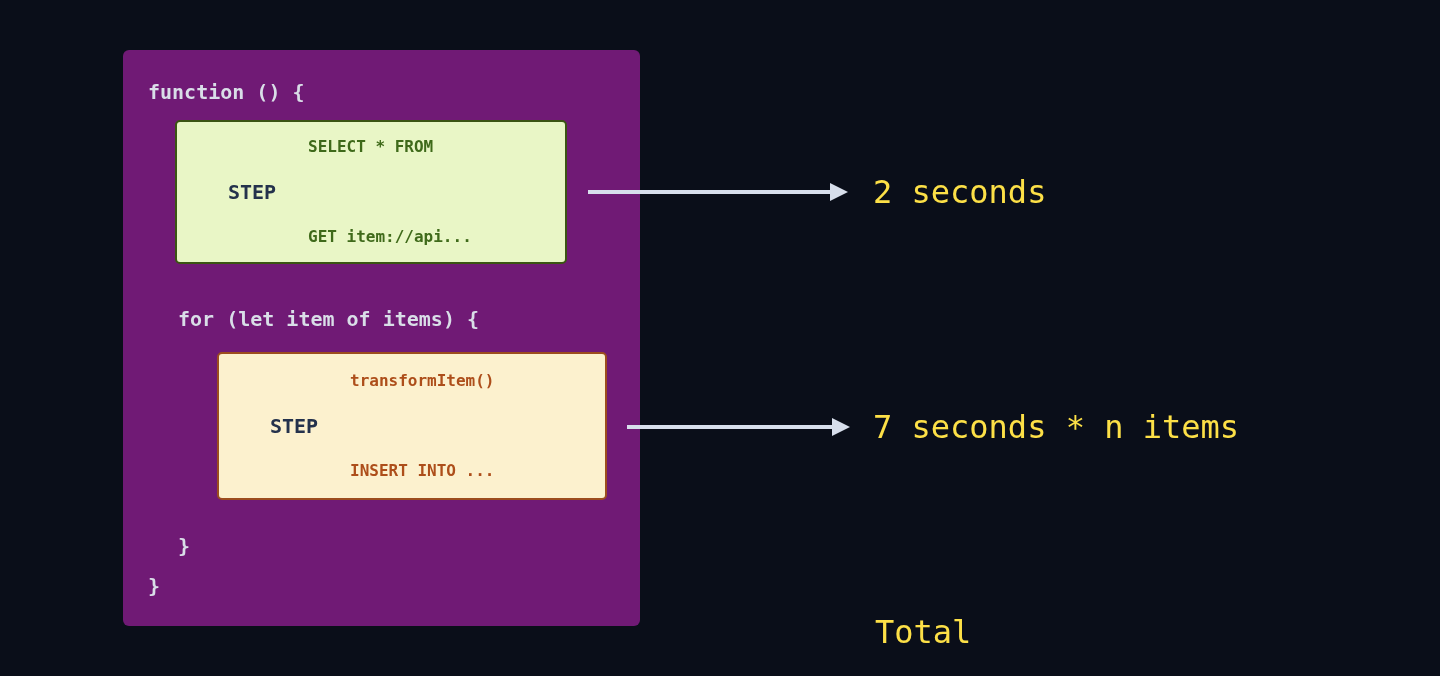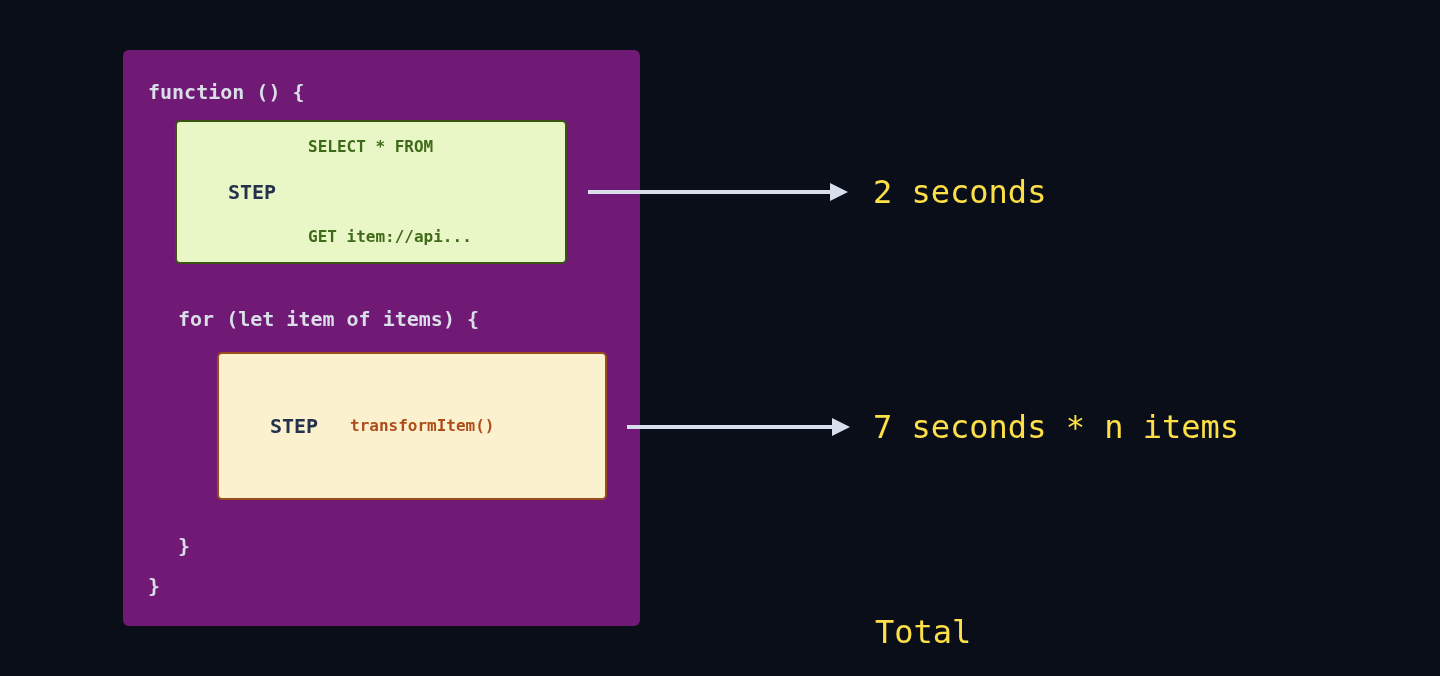--- a/index.html
+++ b/index.html
@@ -119,20 +119,21 @@
         <div>GET item://api...</div>
       </div>
     </div>
 
     <div class="code-line line-for-open">for (let item of items) {</div>
 
     <div class="step-box yellow">
       <div class="step-label">STEP</div>
       <div class="step-code">
         <div>transformItem()</div>
+        <div>INSERT INTO ...</div>
       </div>
     </div>
 
     <div class="code-line line-for-close">}</div>
 
     <div class="code-line line-fn-close">}</div>
   </div>
 
   <div class="arrow arrow-1">
     <div class="arrow-line"></div>

